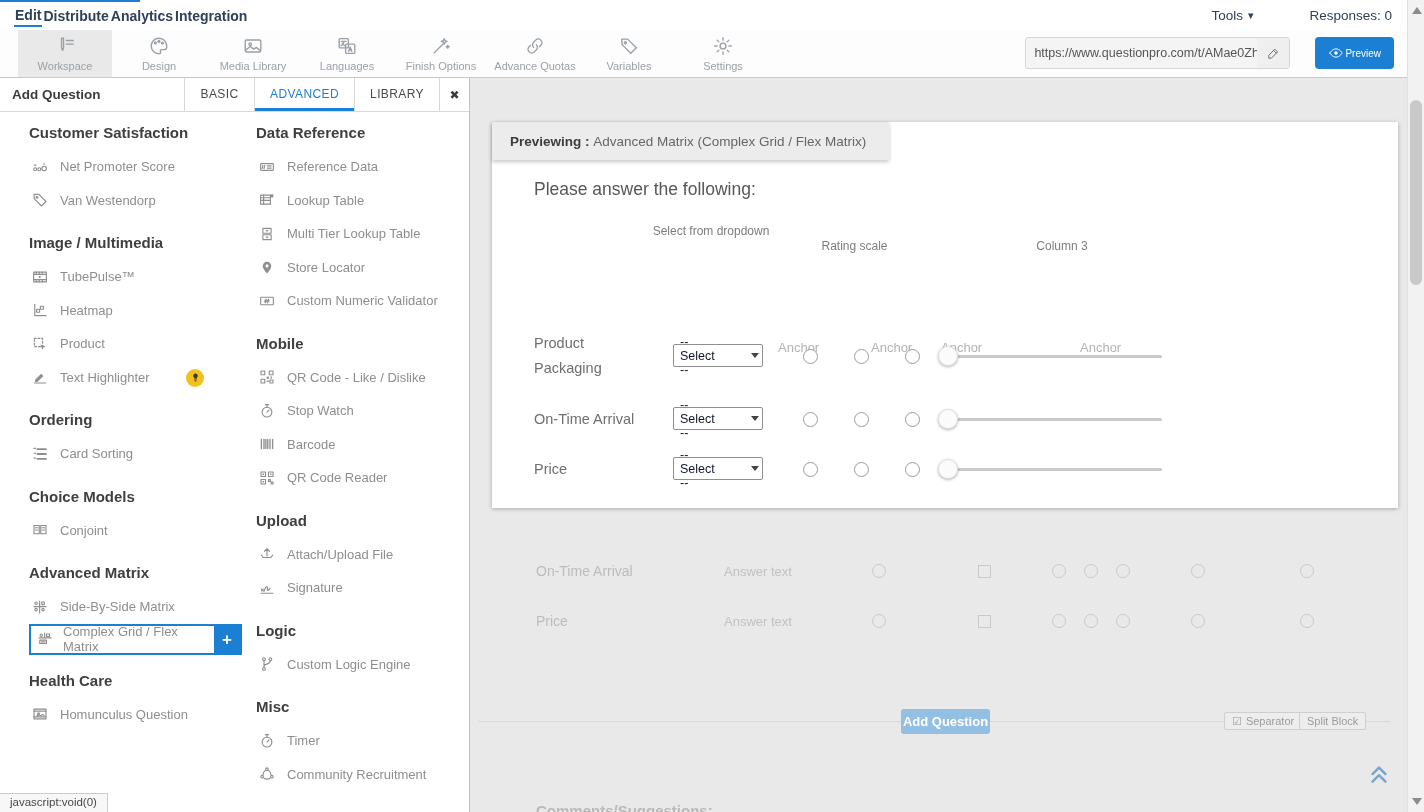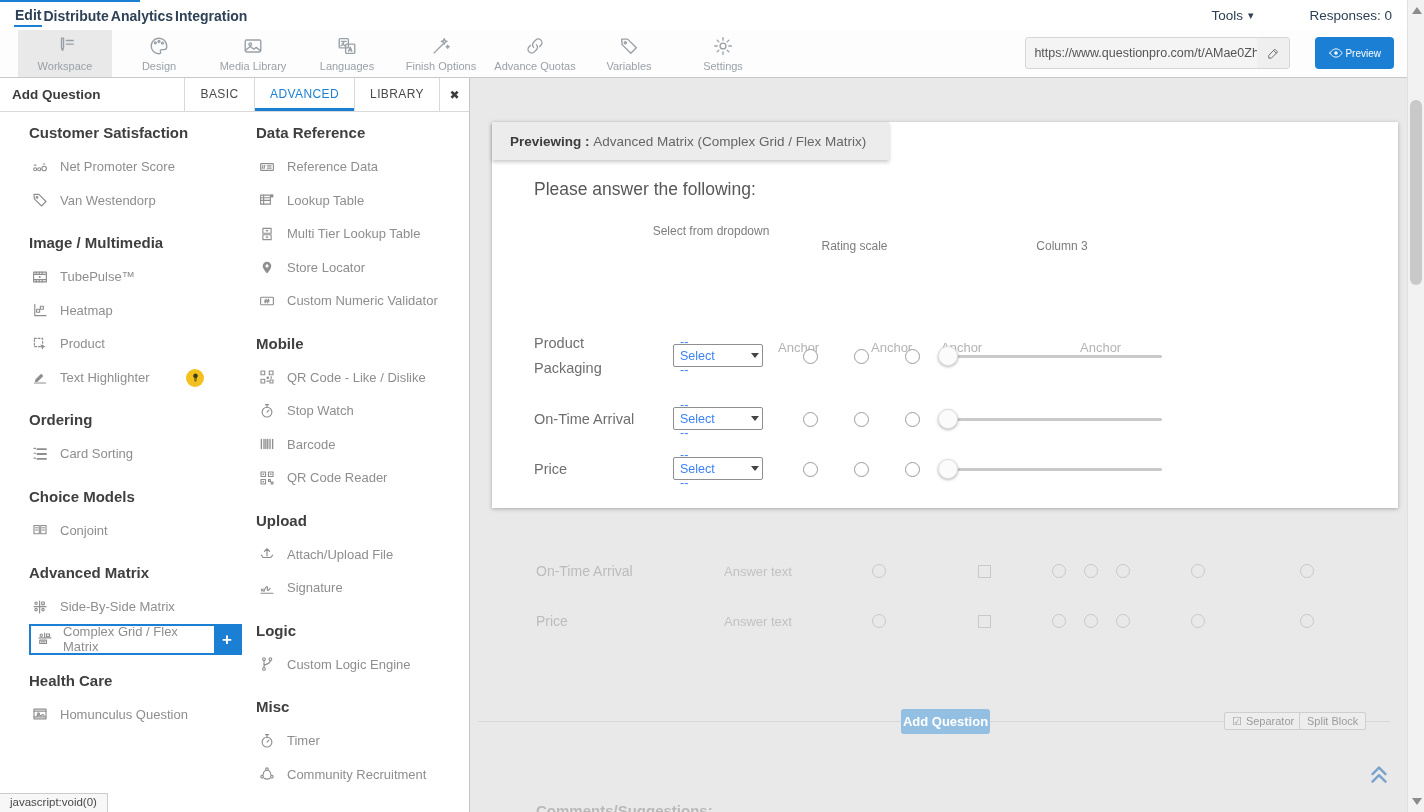--- a/index.html
+++ b/index.html
@@ -49,21 +49,21 @@
 
   
   .main{position:absolute;left:470px;top:78px;width:937px;height:734px;background:#e9e9e9;overflow:hidden;}
   .card{position:absolute;left:22px;top:44px;width:906px;height:386px;background:#fff;box-shadow:0 1px 4px rgba(0,0,0,.28);}
   .prevbar{position:absolute;left:0;top:0;width:397px;height:38px;background:#ececec;box-shadow:0 2px 4px rgba(0,0,0,.22);display:flex;align-items:center;padding-left:18px;font-size:13.5px;color:#666;white-space:pre;}
   .prevbar b{color:#3d3d3d;}
   .qtitle{position:absolute;left:42px;top:57px;font-size:17.5px;color:#575757;}
   .mx-colhdr{position:absolute;text-align:center;font-size:12px;color:#7d7d7d;line-height:26px;}
   .mx-anchor{position:absolute;width:64px;text-align:left;font-size:13px;color:#b3b3b3;margin-top:44px;}
   .mx-label{position:absolute;width:112px;font-size:14.5px;color:#6f6f6f;line-height:25px;transform:translateY(-50%);}
-  .mx-select{position:absolute;width:90px;height:23px;border:1px solid #8f8f8f;border-radius:2px;background:#fff;display:flex;align-items:center;justify-content:space-between;padding:0 6px;font-size:12.5px;color:#3b82f6;cursor:pointer;gap:36px;}
+  .mx-select{position:absolute;width:90px;height:23px;border:1px solid #8f8f8f;border-radius:2px;background:#fff;display:flex;align-items:center;justify-content:space-between;padding:0 6px;font-size:12.5px;color:#0f172a;cursor:pointer;gap:36px;}
   .mx-car{width:0;height:0;border-left:4px solid transparent;border-right:4px solid transparent;border-top:5px solid #444;}
   .mx-radio{position:absolute;width:15px;height:15px;border:1px solid #9b9b9b;border-radius:50%;background:#fff;cursor:pointer;}
   .mx-track{position:absolute;height:3px;background:#c9c9c9;border-radius:2px;cursor:pointer;}
   .mx-handle{position:absolute;width:20px;height:20px;border-radius:50%;background:#fbfbfb;border:1px solid #e0e0e0;box-shadow:0 1px 3px rgba(0,0,0,.3);cursor:pointer;}
   .dim-label{position:absolute;font-size:14px;color:#bcbcbc;transform:translateY(-50%);}
   .dim-answer{position:absolute;font-size:13px;color:#c2c2c2;transform:translateY(-50%);}
   .dim-radio{position:absolute;width:14px;height:14px;border:1px solid #c9c9c9;border-radius:50%;}
   .dim-check{position:absolute;width:13px;height:13px;border:1px solid #c9c9c9;}
   .addq{position:absolute;left:431px;top:631px;width:89px;height:25px;background:#93bfe3;color:#fff;border:none;border-radius:3px;font-size:13px;font-weight:700;cursor:pointer;z-index:2;}
   .hline{position:absolute;left:8px;top:643px;width:912px;height:1px;background:#d8d8d8;}

